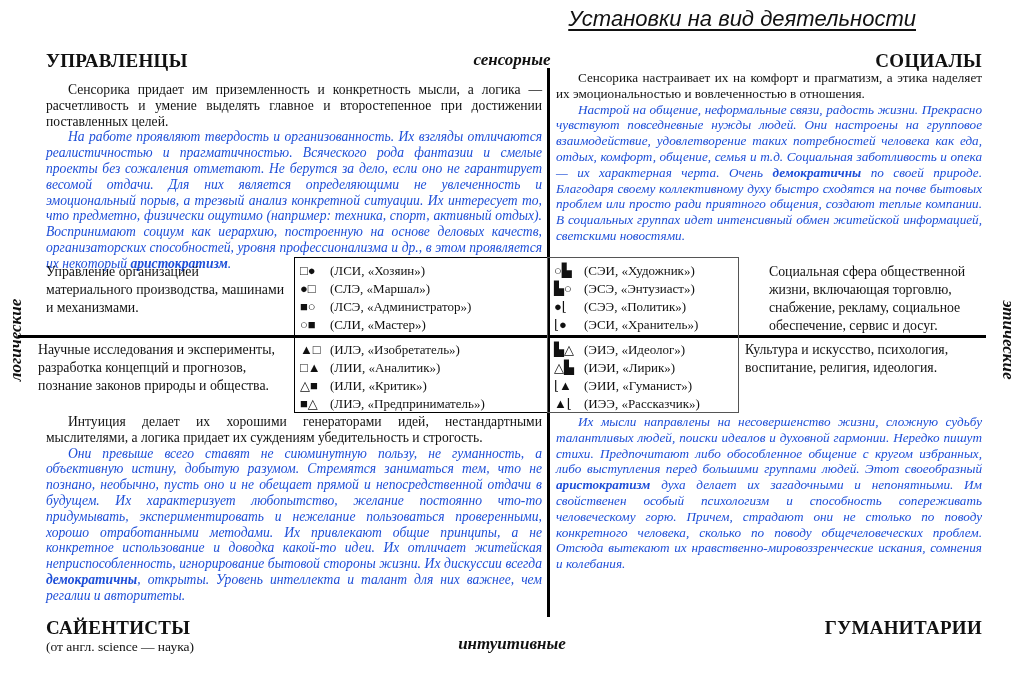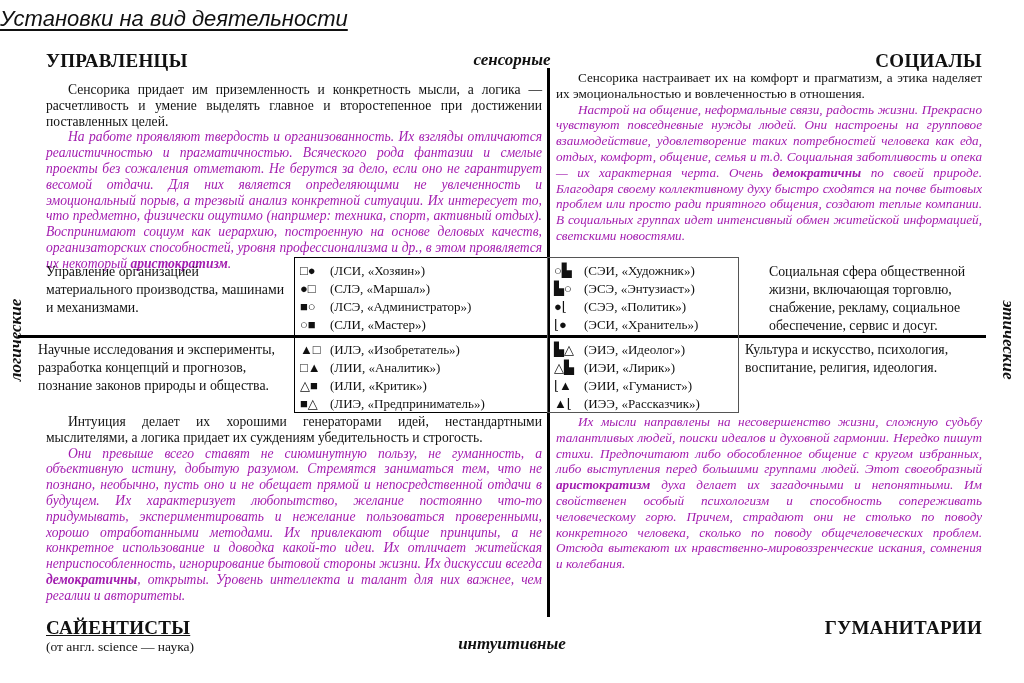--- a/index.html
+++ b/index.html
@@ -1,24 +1,24 @@
 <!DOCTYPE html>
 <html><head>
 <meta charset="utf-8">
 <style>
   html, body { margin: 0; padding: 0; background: #ffffff; }
   body { width: 1024px; height: 683px; position: relative; overflow: hidden; color: #111; font-family: "Liberation Serif", "DejaVu Serif", serif; }
   .abs { position: absolute; }
-  .title { left: 0; width: 916px; top: 6px; text-align: left; font-family: "Liberation Sans", "DejaVu Sans", sans-serif; font-style: italic; font-size: 22px; }
+  .title { left: 0; width: 916px; top: 6px; text-align: right; font-family: "Liberation Sans", "DejaVu Sans", sans-serif; font-style: italic; font-size: 22px; }
   .title span { text-decoration: underline; text-underline-offset: 3px; text-decoration-thickness: 2px; }
   .axis-label { font-weight: bold; font-style: italic; font-size: 17px; }
   .group-name { font-weight: bold; font-size: 19px; letter-spacing: 0.3px; }
   .para { font-size: 13.6px; line-height: 15.8px; text-align: justify; margin: 0; }
   .para.plain { text-indent: 22px; }
-  .para.ital { font-style: italic; text-indent: 22px; color: #a21caf; }
+  .para.ital { font-style: italic; text-indent: 22px; color: #1d4ed8; }
   .para b { font-weight: bold; }
   .vline { background: #000; }
   .hline { background: #000; }
   .box { border: 1.5px solid #000; box-sizing: border-box; }
   .type-list { font-size: 13px; line-height: 18px; padding: 2px 0 0 4px; }
   .type-row { display: flex; align-items: center; white-space: nowrap; }
   .sym { display: inline-flex; width: 30px; font-size: 13px; letter-spacing: 0; }
   .sphere { font-size: 13.8px; line-height: 18px; }
   .vert-left { left: 4px; top: 290px; width: 24px; height: 100px; }
   .vert-left span { position: absolute; left: 50%; top: 50%; transform: translate(-50%,-50%) rotate(-90deg); white-space: nowrap; }
@@ -35,21 +35,21 @@
 <div class="abs axis-label" style="left:0;width:1024px;top:634px;text-align:center;">интуитивные</div>
 <div class="abs axis-label vert-left">
     <span>логические</span>
   </div>
 <div class="abs axis-label vert-right">
     <span>этические</span>
   </div>
 
 <div class="abs group-name" style="left:46px;top:50px;">УПРАВЛЕНЦЫ</div>
 <div class="abs group-name" style="right:42px;top:50px;">СОЦИАЛЫ</div>
-<div class="abs group-name" style="left:46px;top:617px;text-decoration:underline;">САЙЕНТИСТЫ</div>
+<div class="abs group-name" style="left:46px;top:617px;">САЙЕНТИСТЫ</div>
 <div class="abs sub" style="left:46px;top:639px;">(от англ. science — наука)</div>
 <div class="abs group-name" style="right:42px;top:617px;">ГУМАНИТАРИИ</div>
 
 <div class="abs vline" style="left:547px;top:68px;width:3px;height:549px;"></div>
 <div class="abs hline" style="left:18px;top:335px;width:968px;height:3px;"></div>
 
 <div class="abs" style="left:46px;top:82px;width:496px;">
   <p class="para plain">Сенсорика придает им приземленность и конкретность мысли, а логика — расчетливость и умение выделять главное и второстепенное при достижении поставленных целей.</p>
   <p class="para ital"><span>На работе проявляют твердость и организованность. Их взгляды отличаются реалистичностью и прагматичностью. Всяческого рода фантазии и смелые проекты без сожаления отметают. Не берутся за дело, если оно не гарантирует весомой отдачи. Для них является определяющими не увлеченность и эмоциональный порыв, а трезвый анализ конкретной ситуации. Их интересует то, что предметно, физически ощутимо (например: техника, спорт, активный отдых). Воспринимают социум как иерархию, построенную на основе деловых качеств, организаторских способностей, уровня профессионализма и др., в этом проявляется их некоторый </span><b>аристократизм</b><span>.</span></p>
 </div>

